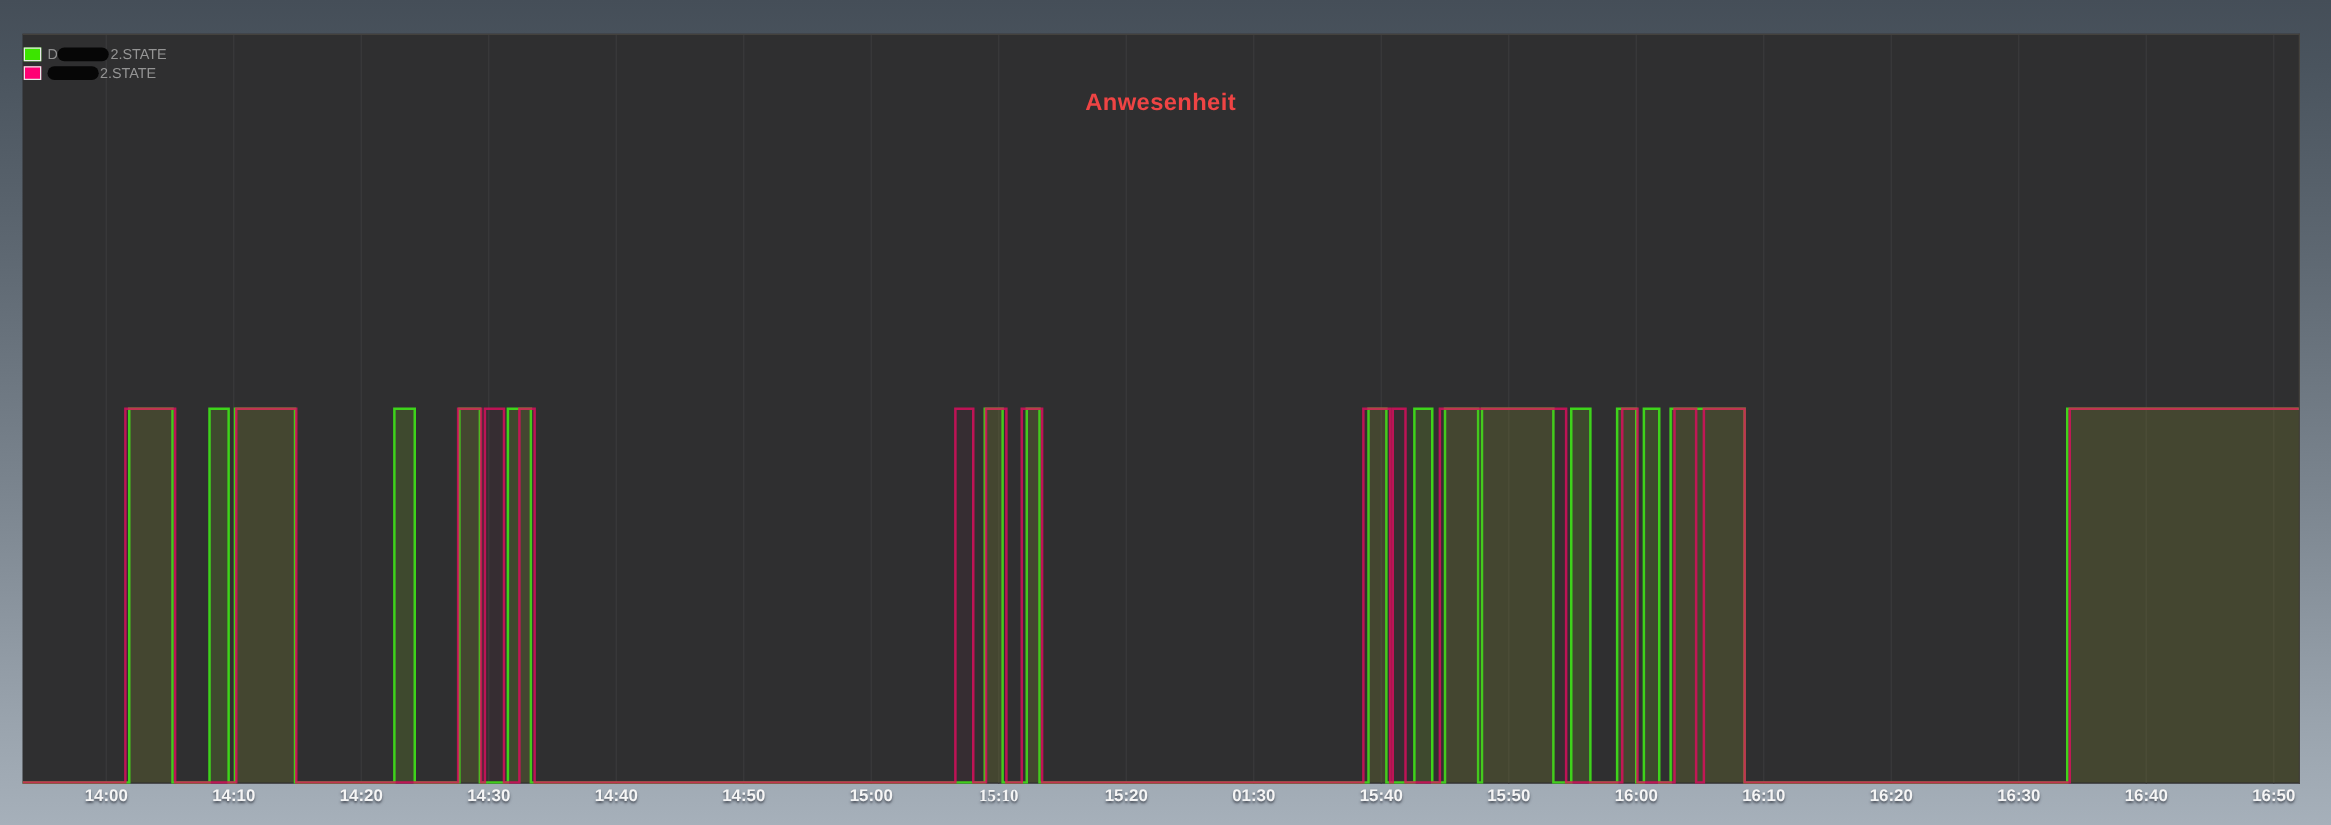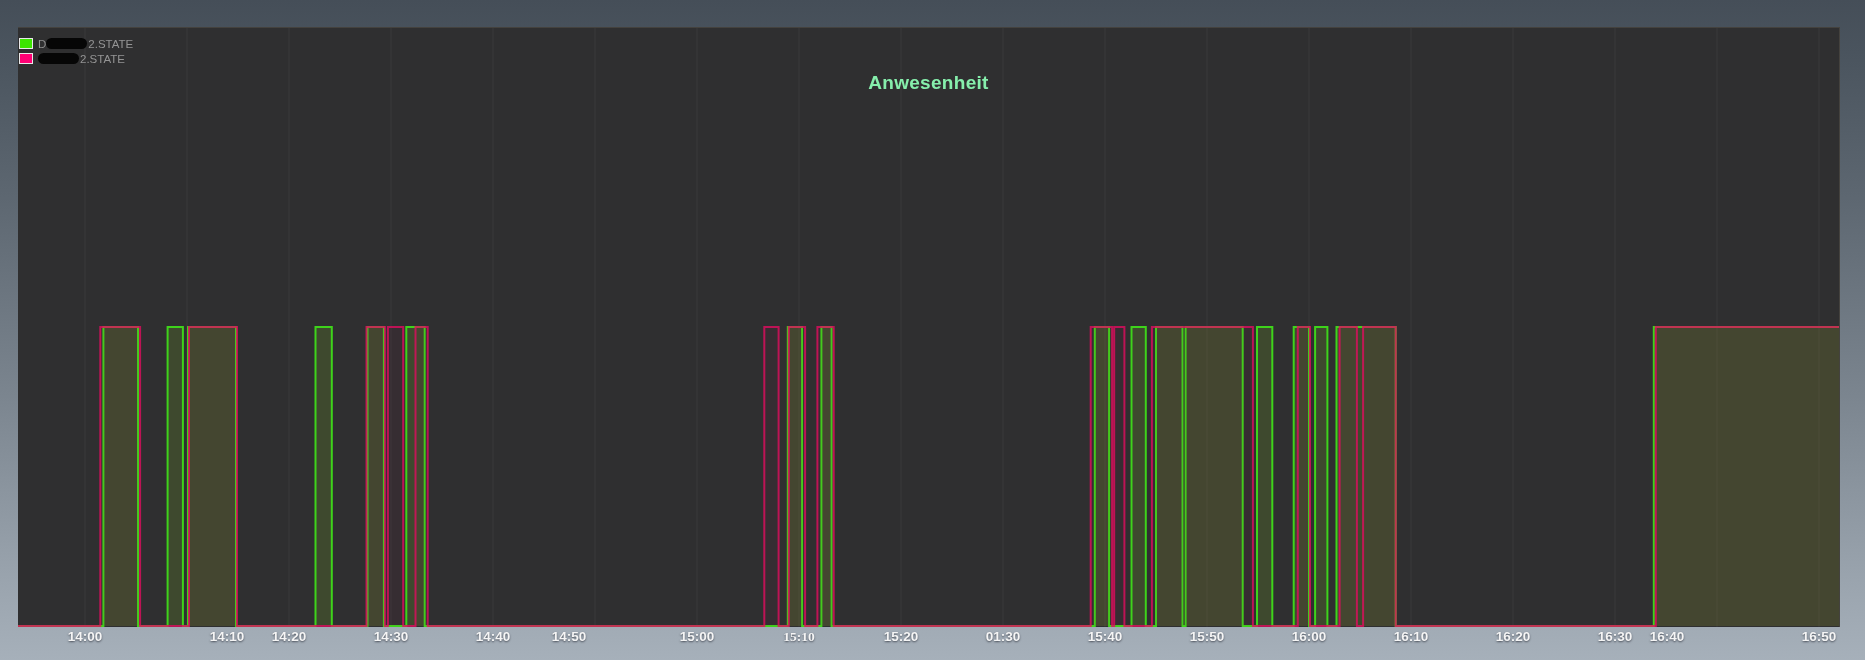--- a/index.html
+++ b/index.html
@@ -11,21 +11,21 @@
   }
   .chart-panel {
     position:absolute; left:18px; top:27px; width:1822px; height:600px;
     background:#2f2f30;
     border-top:1px solid #44423e; border-right:1px solid #44423e;
     overflow:hidden;
   }
   .plot-svg { position:absolute; left:0; top:0; }
   .chart-title {
     position:absolute; top:44px; left:50%; transform:translateX(-50%);
-    color:#86efac; font-size:19px; font-weight:bold; letter-spacing:0.3px;
+    color:#ef4444; font-size:19px; font-weight:bold; letter-spacing:0.3px;
     white-space:nowrap; z-index:5;
   }
   .legend { position:absolute; left:1px; top:9px; z-index:6; }
   .legend-row { display:flex; align-items:center; height:13px; margin-bottom:2px; }
   .legend-swatch {
     width:14px; height:11px; border:1px solid #e8e8e8; margin-right:5px;
     flex:0 0 auto;
   }
   .legend-text { font-size:11.5px; color:#949494; white-space:nowrap; display:flex; align-items:center; }
   .legend-prefix { color:#8f8f8f; margin-right:0; }
@@ -84,30 +84,30 @@
         <span>2.STATE</span>
       </div>
     </div>
   </div>
 
   <div class="chart-title">Anwesenheit</div>
 </div>
 
 <div class="x-axis" id="xaxis">
     <div class="x-tick-label" style="left: 85px;">14:00</div>
-    <div class="x-tick-label" style="left: 187px; margin-left: 40px;">14:10</div>
+    <div class="x-tick-label" style="left: 187px;">14:10</div>
     <div class="x-tick-label" style="left: 289px; text-align: right;">14:20</div>
     <div class="x-tick-label" style="left: 391px;">14:30</div>
     <div class="x-tick-label" style="left: 493px;">14:40</div>
-    <div class="x-tick-label" style="left: 569px;">14:50</div>
+    <div class="x-tick-label" style="left: 595px;">14:50</div>
     <div class="x-tick-label" style="left: 697px;">15:00</div>
     <div class="x-tick-label" style="left: 799px; font-family: Liberation Serif, serif;">15:10</div>
     <div class="x-tick-label" style="left: 901px;">15:20</div>
     <div class="x-tick-label" style="left: 1003px;">01:30</div>
     <div class="x-tick-label" style="left: 1105px;">15:40</div>
     <div class="x-tick-label" style="left: 1207px;">15:50</div>
     <div class="x-tick-label" style="left: 1309px;">16:00</div>
     <div class="x-tick-label" style="left: 1411px;">16:10</div>
     <div class="x-tick-label" style="left: 1513px; text-align: center;">16:20</div>
     <div class="x-tick-label" style="left: 1615px;">16:30</div>
-    <div class="x-tick-label" style="left: 1667px;">16:40</div>
+    <div class="x-tick-label" style="left: 1717px;">16:40</div>
     <div class="x-tick-label" style="left: 1819px;">16:50</div>
   </div>
 
 </body></html>

